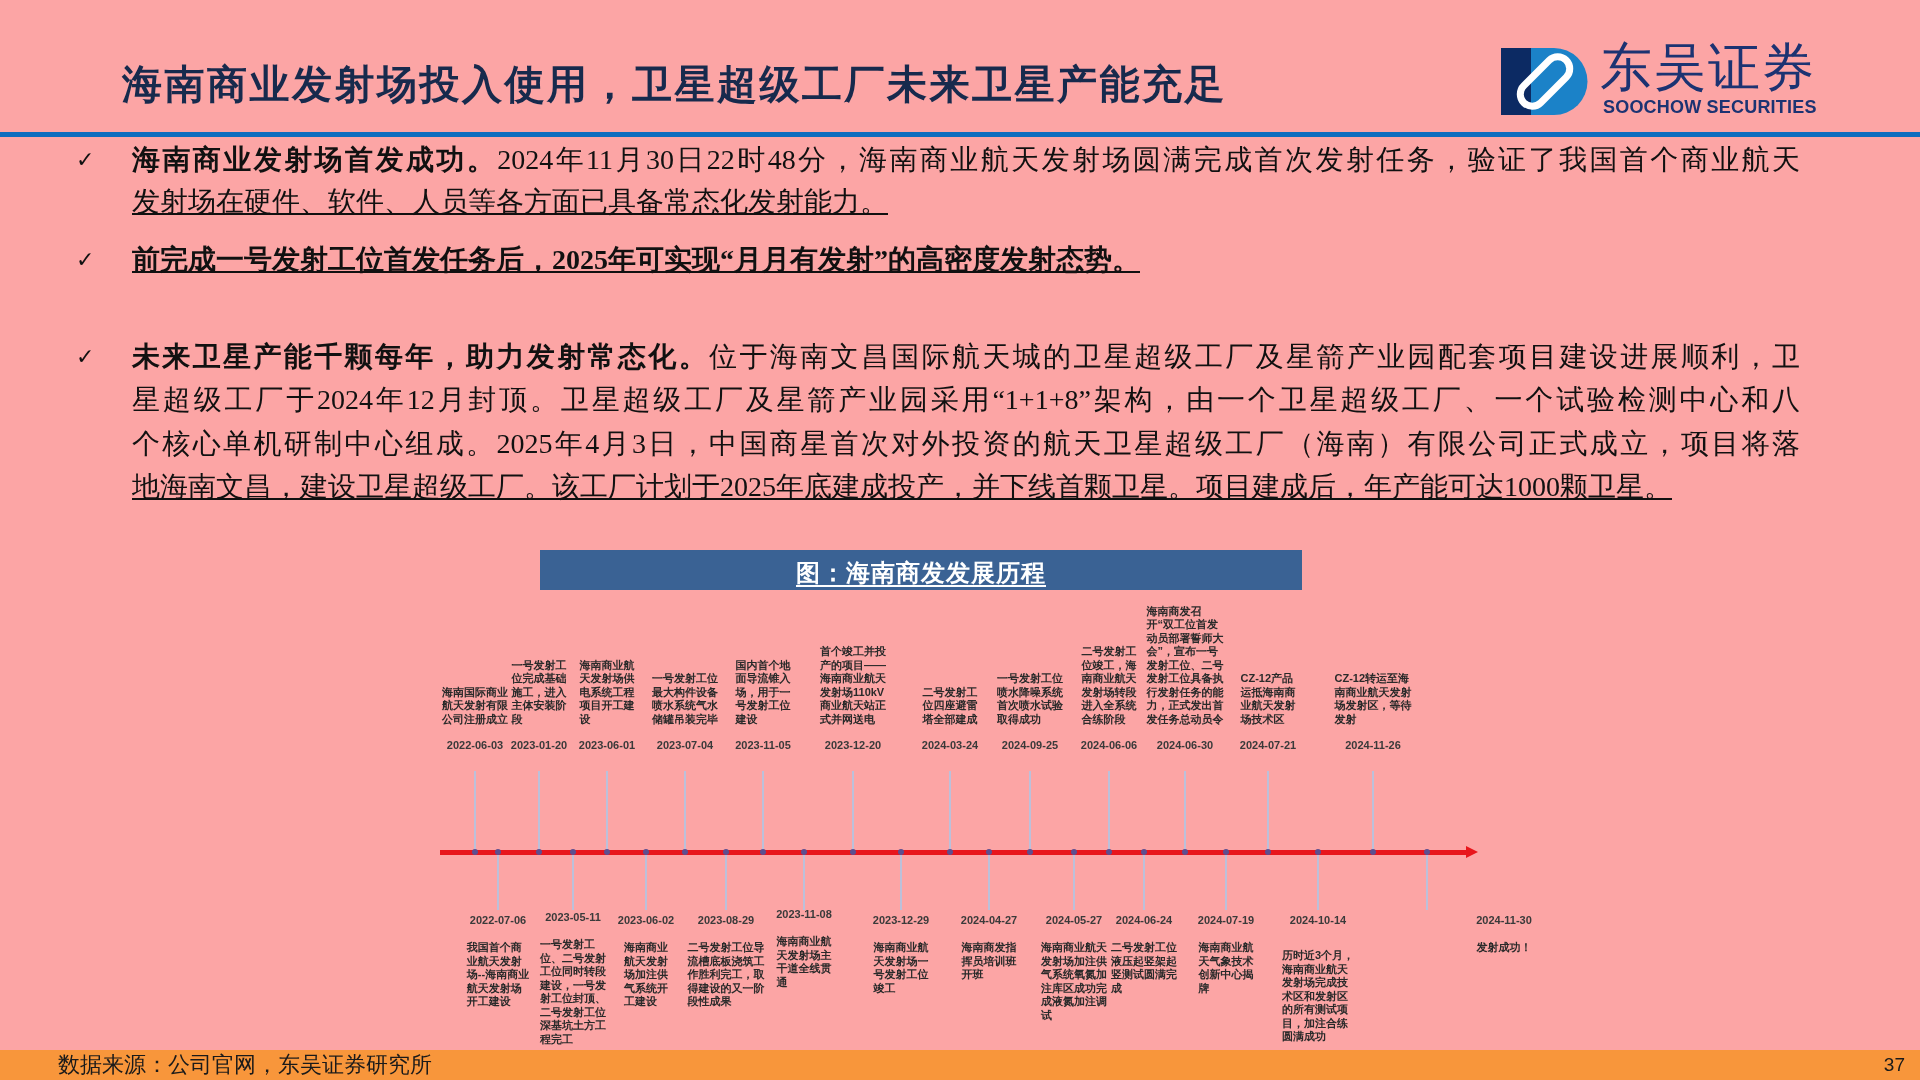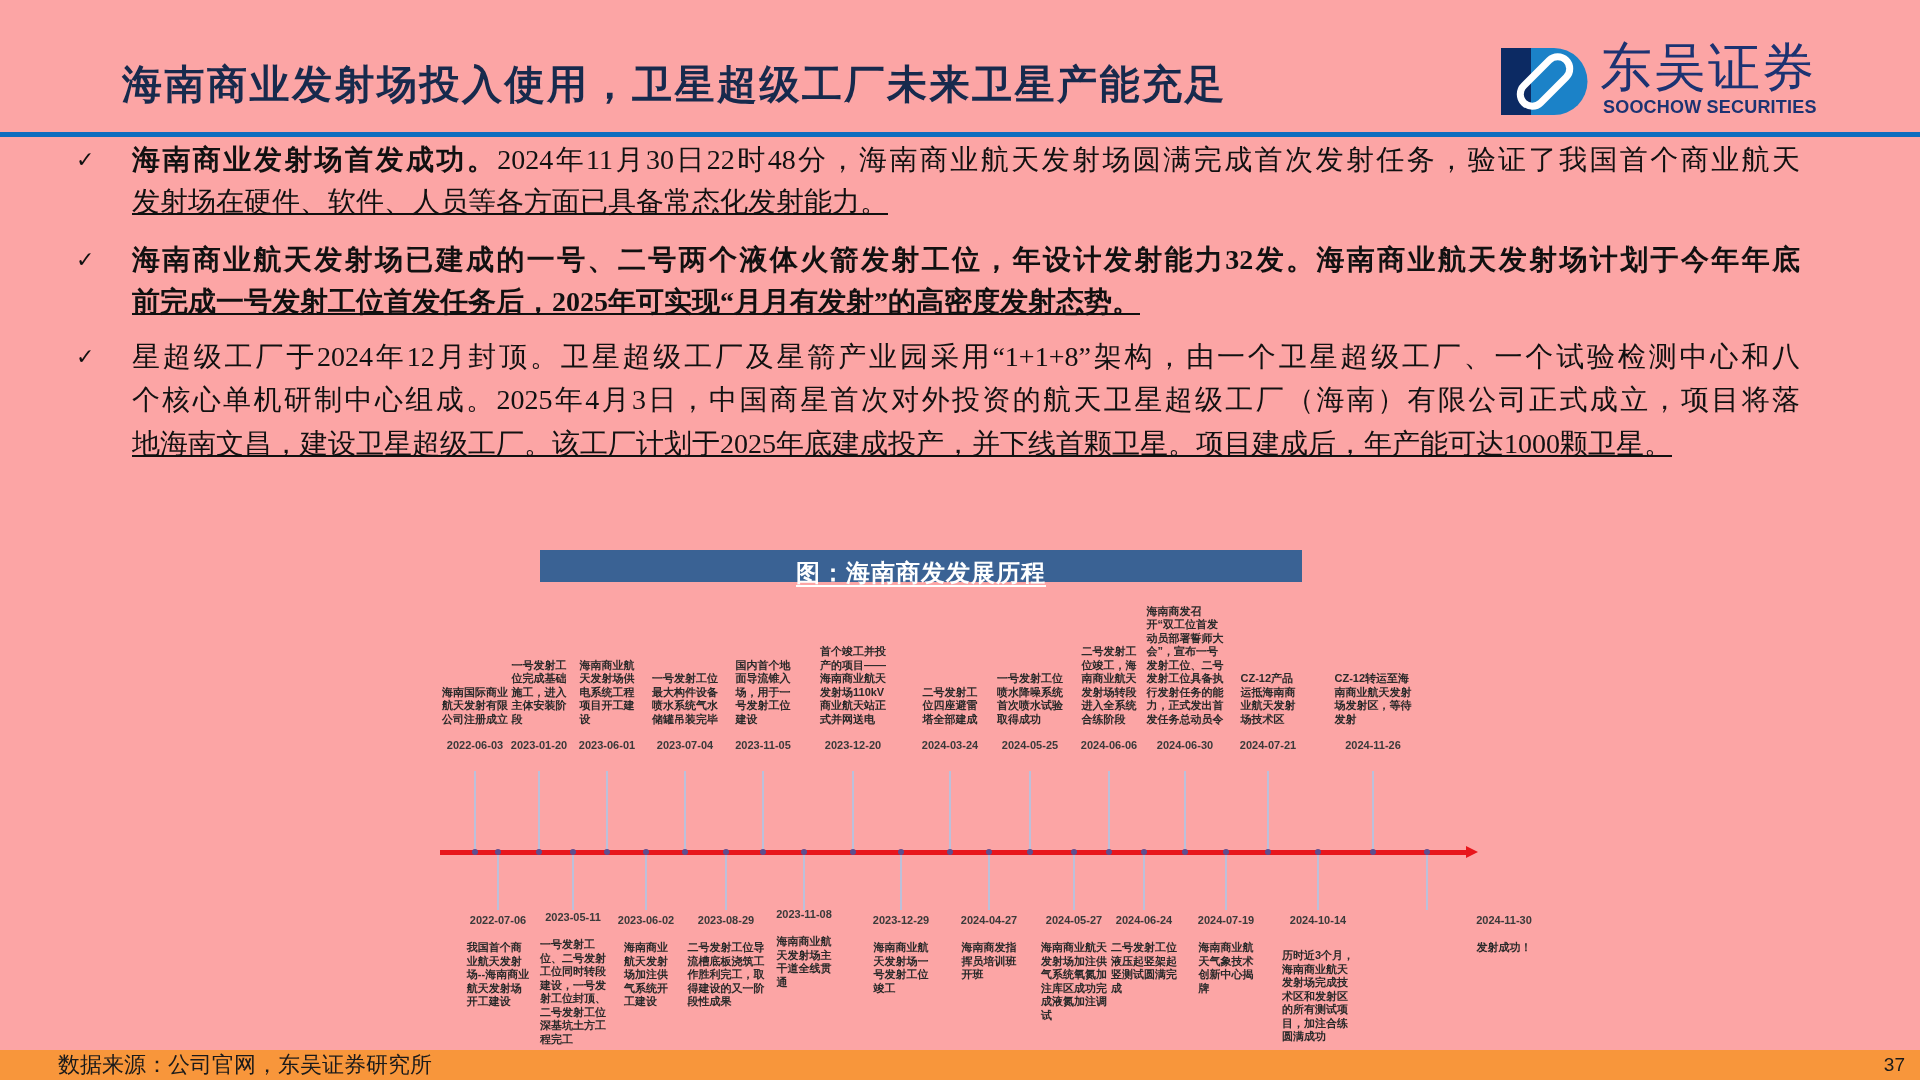--- a/index.html
+++ b/index.html
@@ -13,21 +13,21 @@
   .header-rule{position:absolute;left:0;top:132px;width:1920px;height:5px;background:#0e6dbf;}
 
   
   .check{position:absolute;left:76px;width:30px;font-family:"DejaVu Sans",sans-serif;font-size:22px;color:#111;}
   .para{position:absolute;left:132px;width:1668px;font-family:"Liberation Serif",serif;font-size:28px;color:#111;}
   .line{text-align:justify;text-align-last:justify;}
   .line.last{text-align-last:left;text-decoration:underline;}
   .b{font-weight:bold;}
 
   
-  .fig-title{position:absolute;left:540px;top:550px;width:762px;height:32px;background:#3a6294;color:#fff;text-align:center;line-height:46px;font-family:"DejaVu Serif",serif;font-weight:bold;font-size:24px;letter-spacing:1px;}
+  .fig-title{position:absolute;left:540px;top:550px;width:762px;height:40px;background:#3a6294;color:#fff;text-align:center;line-height:46px;font-family:"DejaVu Serif",serif;font-weight:bold;font-size:24px;letter-spacing:1px;}
   .fig-title span{text-decoration:underline;text-underline-offset:4px;}
 
   .axis{position:absolute;left:440px;top:850px;width:1028px;height:5px;background:#e8161c;}
   .arrow{position:absolute;left:1466px;top:846px;width:0;height:0;border-left:12px solid #e8161c;border-top:6.5px solid transparent;border-bottom:6.5px solid transparent;}
   .tick{position:absolute;width:2px;margin-left:-1px;background:#bcc0da;}
   .tick.up{top:771px;height:80px;}
   .tick.down{top:855px;height:55px;}
   .dot{position:absolute;top:849px;width:6px;height:6px;margin-left:-3px;border-radius:50%;background:#5d4f90;}
 
   .ev{position:absolute;transform:translateX(-50%);display:flex;flex-direction:column;align-items:center;}
@@ -63,26 +63,26 @@
   <div class="header-rule"></div>
 
   <div class="check" style="top:139px;line-height:42px;">✓</div>
   <div class="para" style="top:139px;line-height:42px;">
     <div class="line"><span class="b">海南商业发射场首发成功。</span><span>2024年11月30日22时48分，海南商业航天发射场圆满完成首次发射任务，验证了我国首个商业航天</span></div>
     <div class="line last"><span class="b"></span><span>发射场在硬件、软件、人员等各方面已具备常态化发射能力。</span></div>
   </div>
 
   <div class="check" style="top:239px;line-height:42px;">✓</div>
   <div class="para" style="top:239px;line-height:42px;">
-    <div class="line"><span class="b">海南商业航天发射场已建成的一号、二号两个液体火箭发射工位，年设计发射能力32发。海南商业航天发射场计划于今年年底</span><span></span></div>
     <div class="line last"><span class="b">前完成一号发射工位首发任务后，2025年可实现“月月有发射”的高密度发射态势。</span><span></span></div>
   </div>
 
   <div class="check" style="top:335px;line-height:43.3px;">✓</div>
   <div class="para" style="top:335px;line-height:43.3px;">
+    <div class="line"><span class="b">未来卫星产能千颗每年，助力发射常态化。</span><span>位于海南文昌国际航天城的卫星超级工厂及星箭产业园配套项目建设进展顺利，卫</span></div>
     <div class="line"><span class="b"></span><span>星超级工厂于2024年12月封顶。卫星超级工厂及星箭产业园采用“1+1+8”架构，由一个卫星超级工厂、一个试验检测中心和八</span></div>
     <div class="line"><span class="b"></span><span>个核心单机研制中心组成。2025年4月3日，中国商星首次对外投资的航天卫星超级工厂（海南）有限公司正式成立，项目将落</span></div>
     <div class="line last"><span class="b"></span><span>地海南文昌，建设卫星超级工厂。该工厂计划于2025年底建成投产，并下线首颗卫星。项目建成后，年产能可达1000颗卫星。</span></div>
   </div>
 
   <div class="fig-title"><span>图：海南商发发展历程</span></div>
 
   <div class="tick up" style="left:475px"></div>
   <div class="tick up" style="left:539px"></div>
   <div class="tick up" style="left:607px"></div>
@@ -187,21 +187,21 @@
     <div class="desc">二号发射工
 位四座避雷
 塔全部建成</div>
     <div class="date">2024-03-24</div>
   </div>
   <div class="ev up" style="left:1030px">
     <div class="desc">一号发射工位
 喷水降噪系统
 首次喷水试验
 取得成功</div>
-    <div class="date">2024-05-25</div>
+    <div class="date">2024-09-25</div>
   </div>
   <div class="ev up" style="left:1109px">
     <div class="desc">二号发射工
 位竣工，海
 南商业航天
 发射场转段
 进入全系统
 合练阶段</div>
     <div class="date">2024-06-06</div>
   </div>

